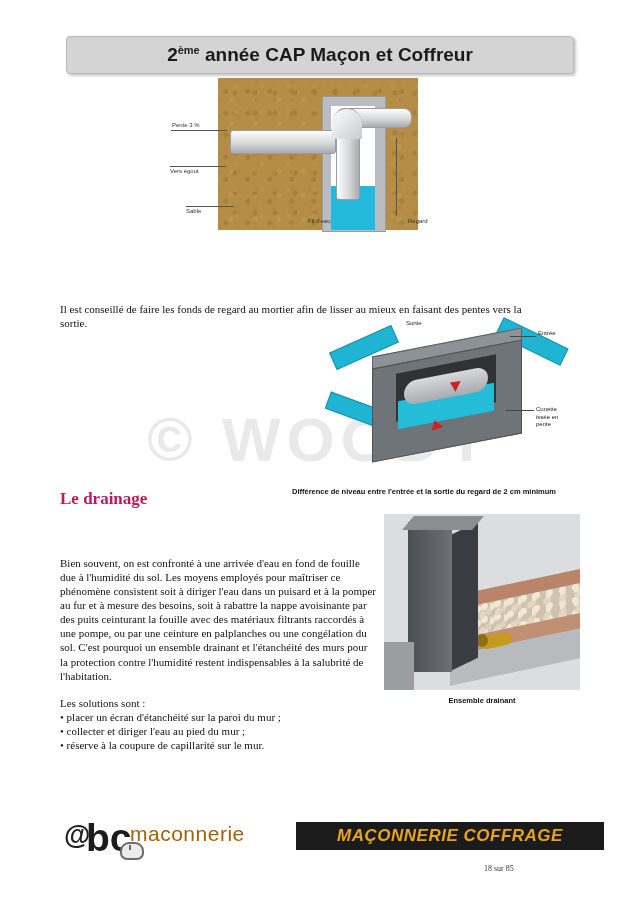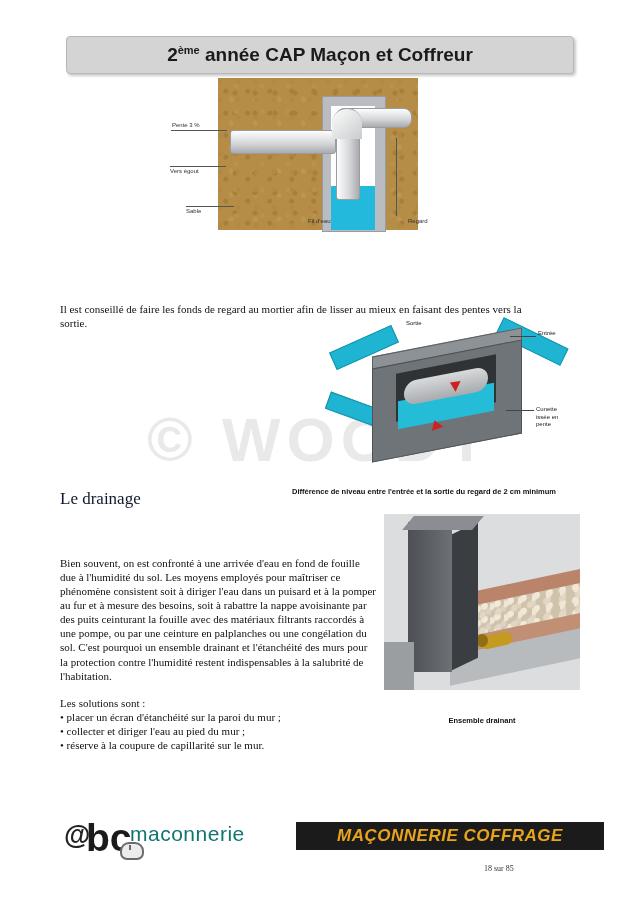--- a/index.html
+++ b/index.html
@@ -283,22 +283,23 @@
     z-index: 4;
   }
 
   
   .section-heading {
     position: absolute;
     top: 489px;
     left: 60px;
     font-family: "Liberation Serif", serif;
     font-size: 17px;
-    color: #0f172a;
-    z-index: 4;
+    color: #be185d;
+    z-index: 4;
+    font-weight: bold;
   }
 
   
   #para3 { top: 514px; left: 60px; width: 316px; }
   #bullets { top: 654px; left: 60px; width: 316px; }
   #bullets .b { padding-left: 7px; text-indent: -7px; }
 
   
   .fig3 {
     position: absolute;
@@ -381,21 +382,21 @@
   }
   .fig3 .drain-cap {
     position: absolute;
     left: 92px; top: 120px;
     width: 12px; height: 13px;
     background: #8f6f14;
     border-radius: 50%;
   }
   .fig3-caption {
     position: absolute;
-    top: 716px;
+    top: 696px;
     left: 384px;
     width: 196px;
     text-align: center;
     font-family: "Liberation Sans", sans-serif;
     font-size: 7.5px;
     font-weight: bold;
     color: #111;
     z-index: 4;
   }
 
@@ -422,21 +423,21 @@
     font-family: "Liberation Sans", sans-serif;
     font-size: 39px;
     font-weight: bold;
     color: #1b1b1b;
   }
   .logo-abc .mac {
     position: absolute;
     left: 66px; top: 14px;
     font-family: "Liberation Sans", sans-serif;
     font-size: 21px;
-    color: #0f766e;
+    color: #a16207;
     letter-spacing: 0.5px;
   }
   .logo-abc .mouse {
     position: absolute;
     left: 56px; top: 34px;
     width: 20px; height: 14px;
     border: 2px solid #6b6b6b;
     border-radius: 9px 9px 7px 7px;
     background: #ececec;
   }

